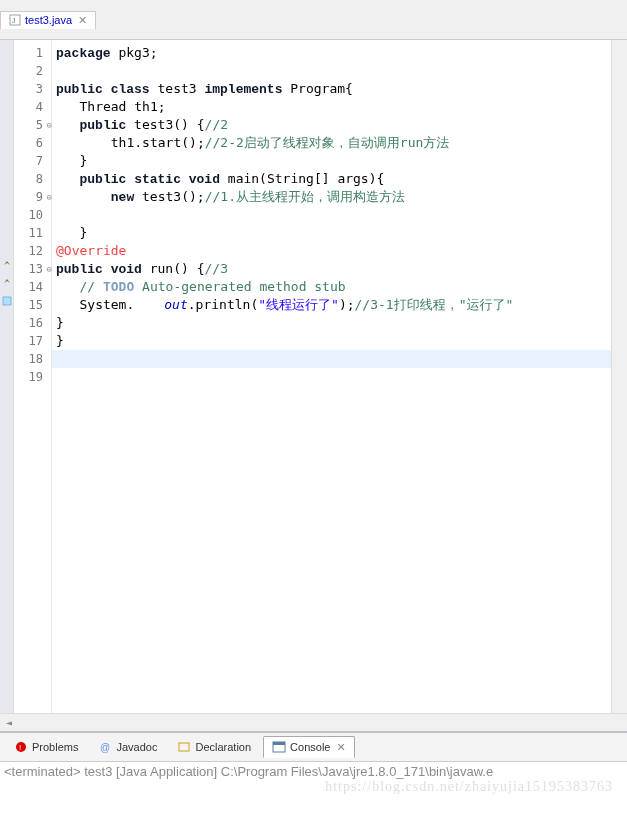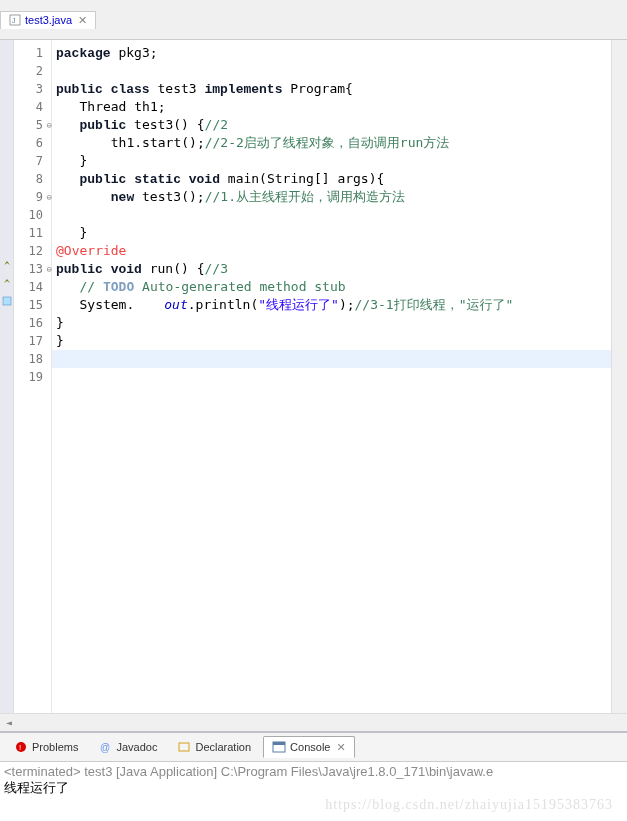--- a/index.html
+++ b/index.html
@@ -298,16 +298,15 @@
             <rect x="1" y="2" width="12" height="10" fill="#fff" stroke="#5a7ba3" stroke-width="1"></rect>
             <rect x="1" y="2" width="12" height="3" fill="#5a7ba3"></rect>
           </svg>
       </span>
       <span>Console</span>
       <span class="close-x">✕</span>
     </div>
   </div>
   <div class="console-body">
     <div class="console-header">&lt;terminated&gt; test3 [Java Application] C:\Program Files\Java\jre1.8.0_171\bin\javaw.e</div>
-    <div class="console-out">线程运行了</div>
     <div class="watermark">https://blog.csdn.net/zhaiyujia15195383763</div>
   </div>
 </div>
 
 </body></html>

